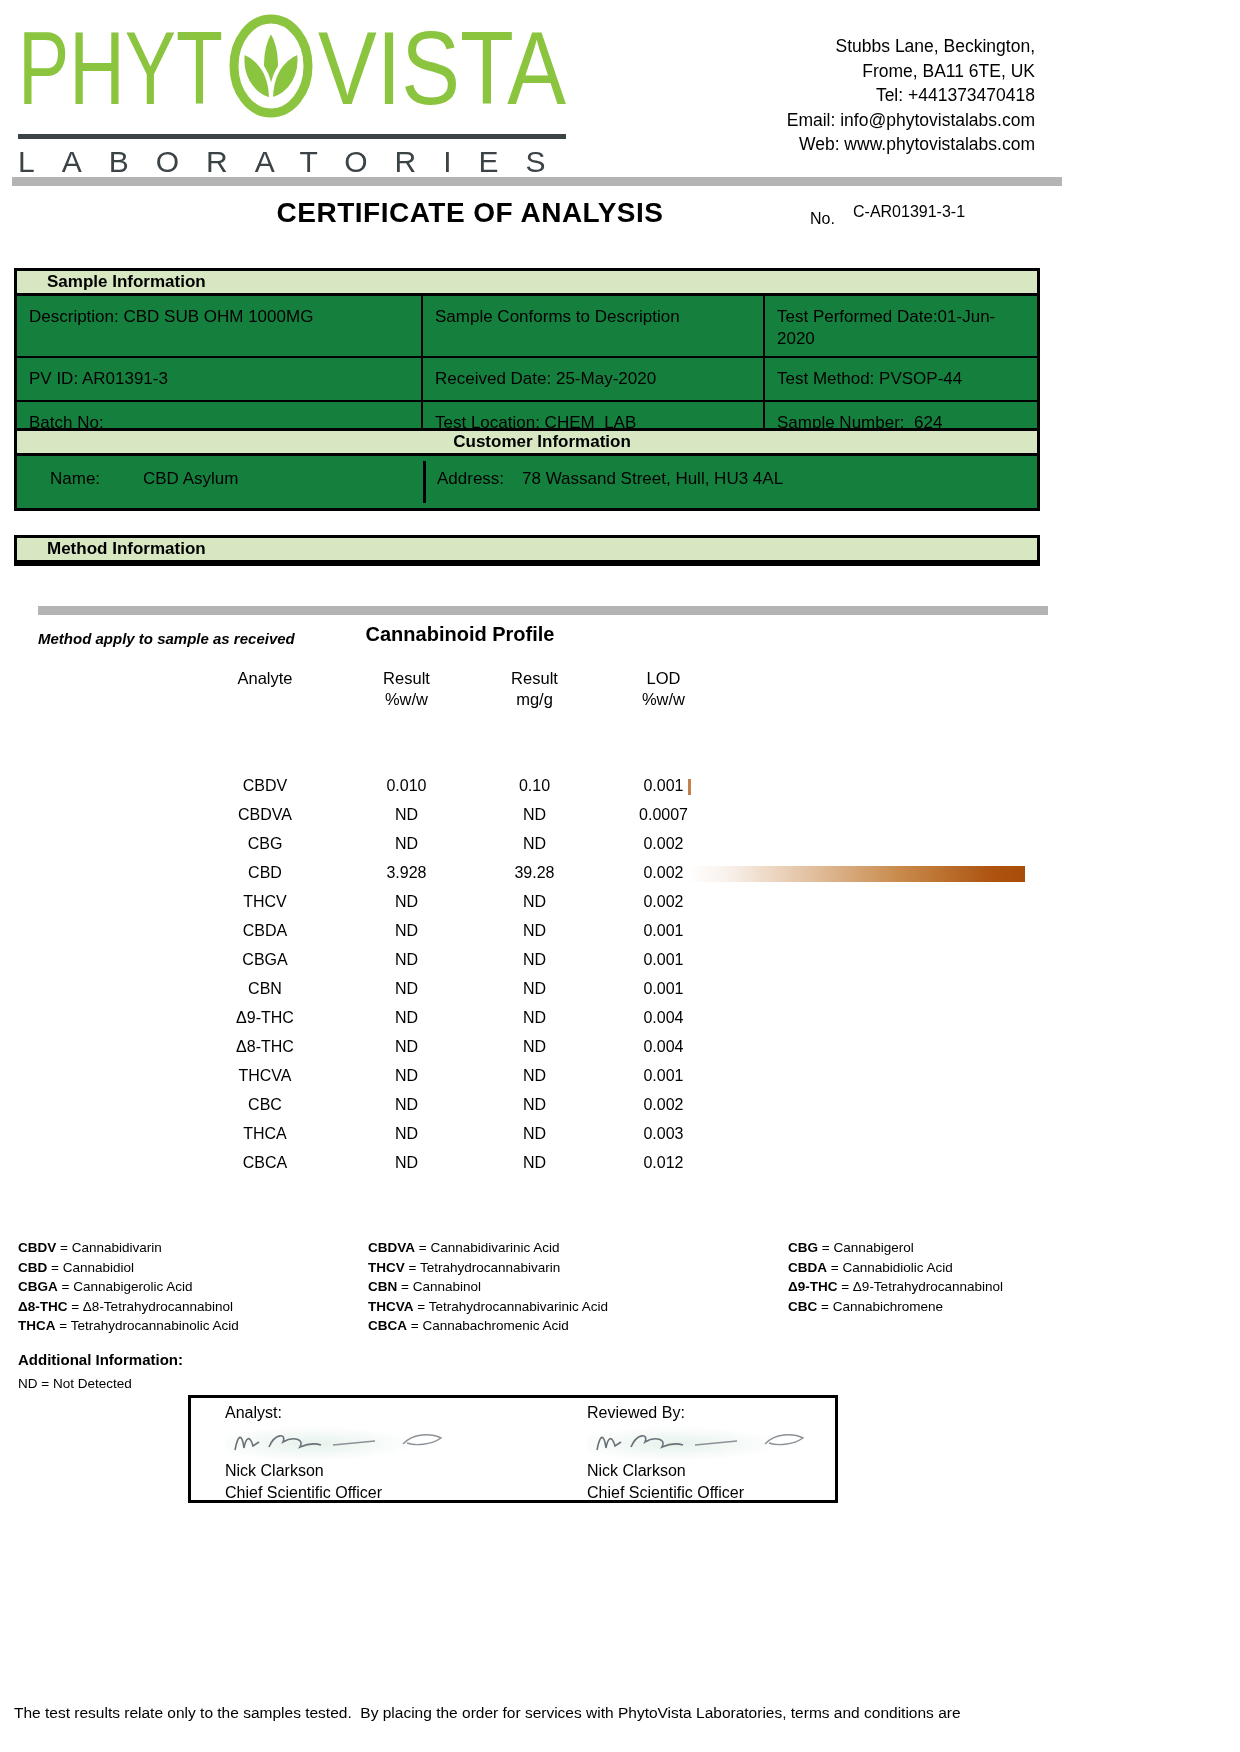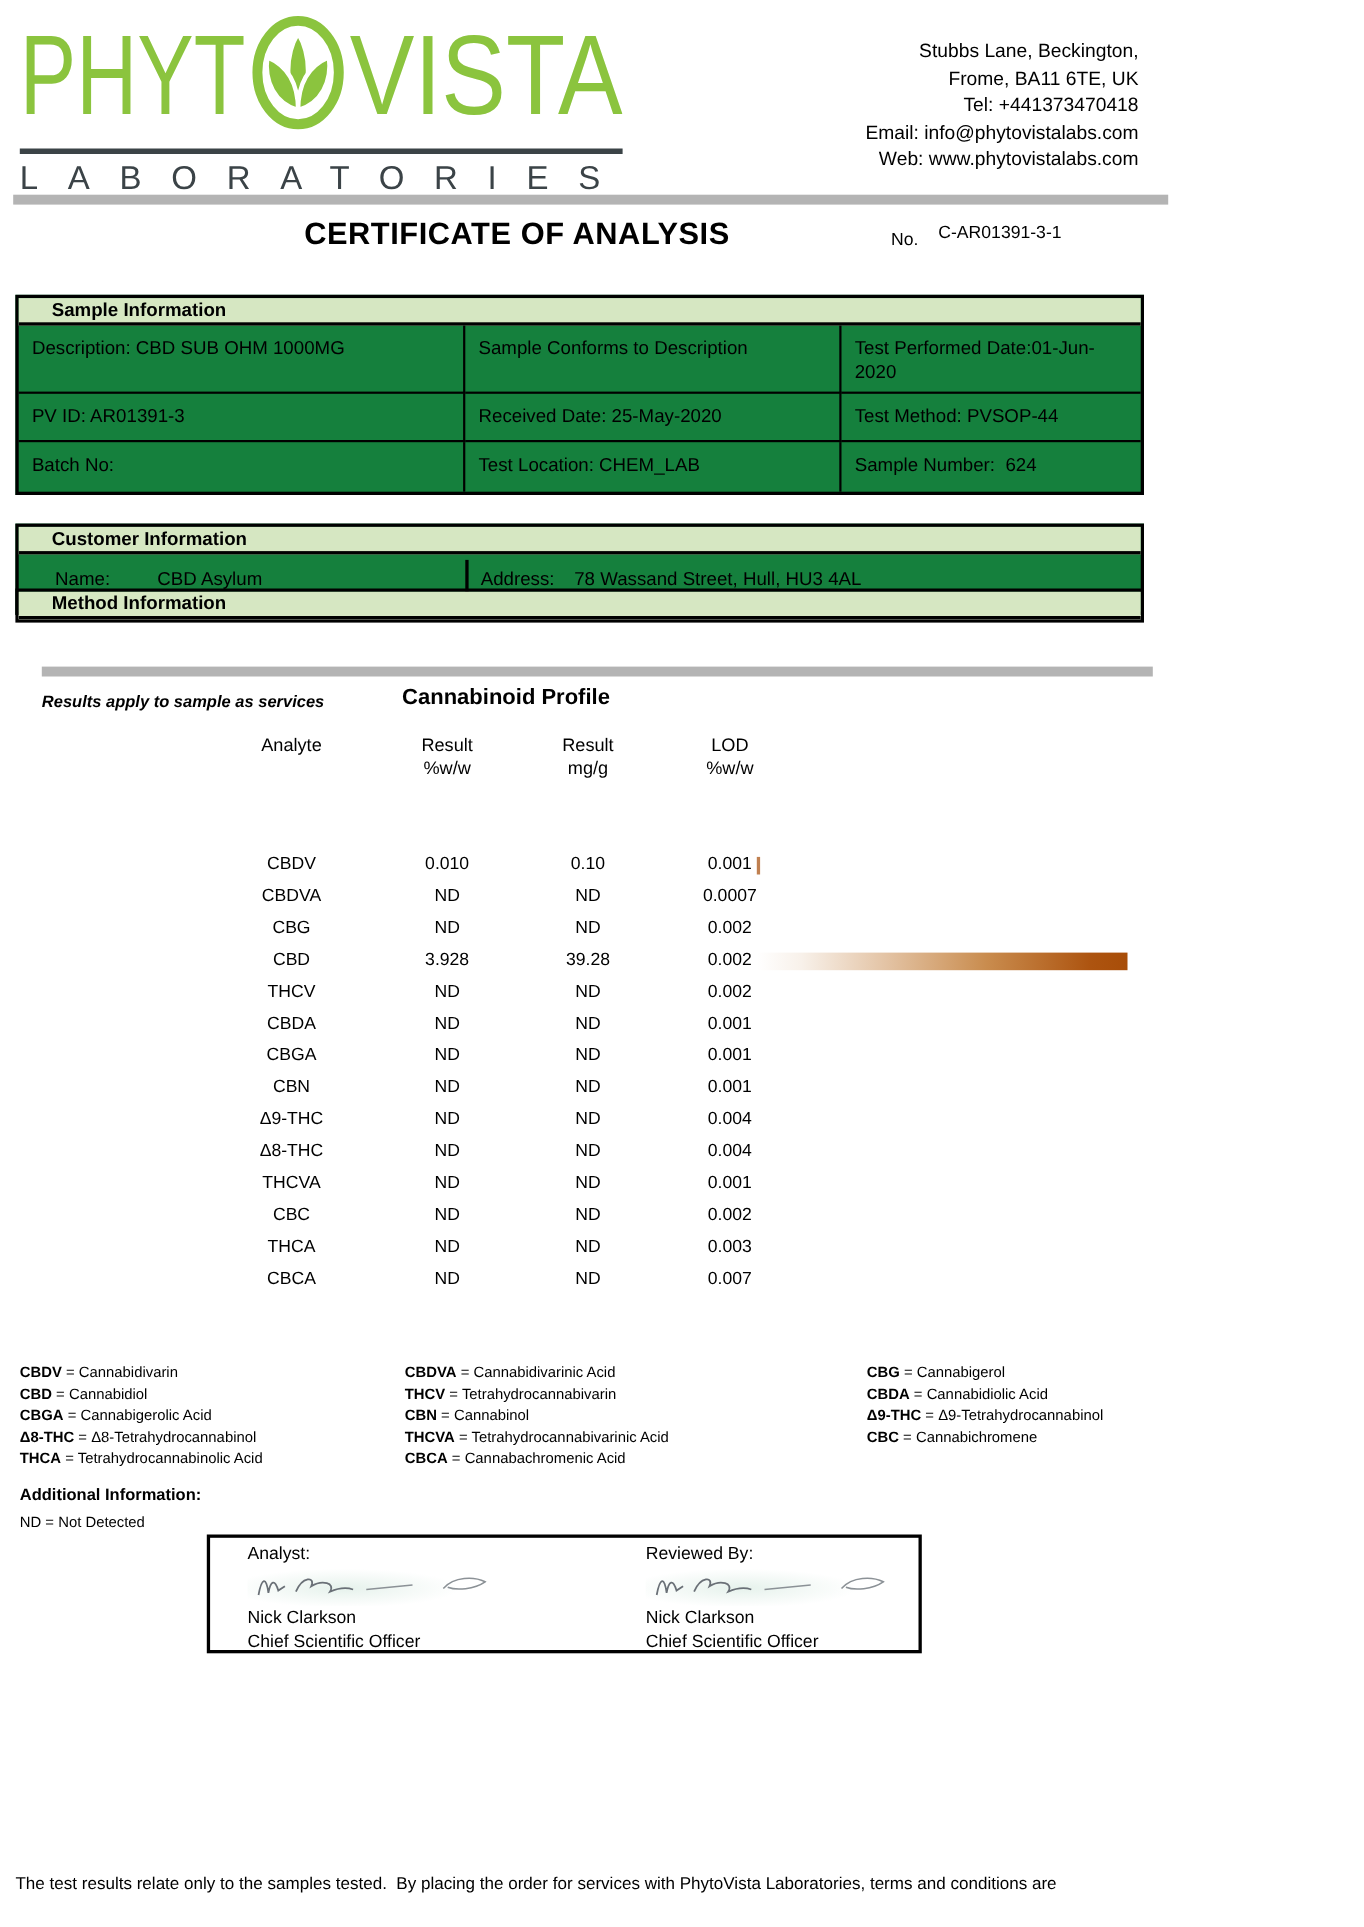--- a/index.html
+++ b/index.html
@@ -35,21 +35,21 @@
     background:var(--band-green,#d6e7c2); border-bottom:3px solid #000;
     height:22px; line-height:22px; font-size:17px; font-weight:bold; padding-left:30px;
   }
   .sample-box { top:268px; }
   .sgrid { display:grid; grid-template-columns:406px 342px 1fr; }
   .scell { padding:10px 12px 0 12px; font-size:17px; line-height:22px; box-sizing:border-box; }
   .scell.bR { border-right:2px solid #000; }
   .scell.bB { border-bottom:2px solid #000; }
   .r1 { height:62px; } .r2 { height:44px; } .r3 { height:45px; }
 
-  .customer-box { top:476px; }
+  .customer-box { top:428px;text-align:center; }
   .customer-row { position:relative; height:52px; font-size:17px; }
   .cust-name-label { position:absolute; left:33px; top:13px; }
   .cust-name-value { position:absolute; left:126px; top:13px; }
   .cust-divider { position:absolute; left:406px; top:5px; bottom:5px; width:3px; background:#000; }
   .cust-addr-label { position:absolute; left:420px; top:13px; }
   .cust-addr-value { position:absolute; left:505px; top:13px; }
 
   .method-box { top:535px; }
   .method-row { height:29px; padding:5px 0 0 33px; font-size:17px; }
 
@@ -150,21 +150,21 @@
       <span class="cust-addr-value">78 Wassand Street, Hull, HU3 4AL</span>
     </div>
   </div>
 
   <div class="info-box method-box">
     <div class="band">Method Information</div>
   </div>
 
   <div class="gray-bar gray-bar-2"></div>
 
-  <div class="profile-note">Results apply to sample as services</div>
+  <div class="profile-note">Method apply to sample as received</div>
   <div class="profile-title">Cannabinoid Profile</div>
 
   <div class="profile-table">
     <div class="pcell">Analyte</div>
     <div class="pcell">Result</div>
     <div class="pcell">Result</div>
     <div class="pcell">LOD</div>
     <div class="pcell"></div>
     <div class="pcell">%w/w</div>
     <div class="pcell">mg/g</div>
@@ -232,21 +232,21 @@
     <div class="dcell">0.002</div>
 
     <div class="dcell">THCA</div>
     <div class="dcell">ND</div>
     <div class="dcell">ND</div>
     <div class="dcell">0.003</div>
 
     <div class="dcell">CBCA</div>
     <div class="dcell">ND</div>
     <div class="dcell">ND</div>
-    <div class="dcell">0.007</div>
+    <div class="dcell">0.012</div>
   </div>
 
   <div class="cbdv-tick"></div>
   <div class="cbd-bar"></div>
 
   <div class="legend-col legend-col-1">
     <div class="legend-item"><b>CBDV</b> <span>= Cannabidivarin</span></div>
     <div class="legend-item"><b>CBD</b> <span>= Cannabidiol</span></div>
     <div class="legend-item"><b>CBGA</b> <span>= Cannabigerolic Acid</span></div>
     <div class="legend-item"><b>Δ8-THC</b> <span>= Δ8-Tetrahydrocannabinol</span></div>

